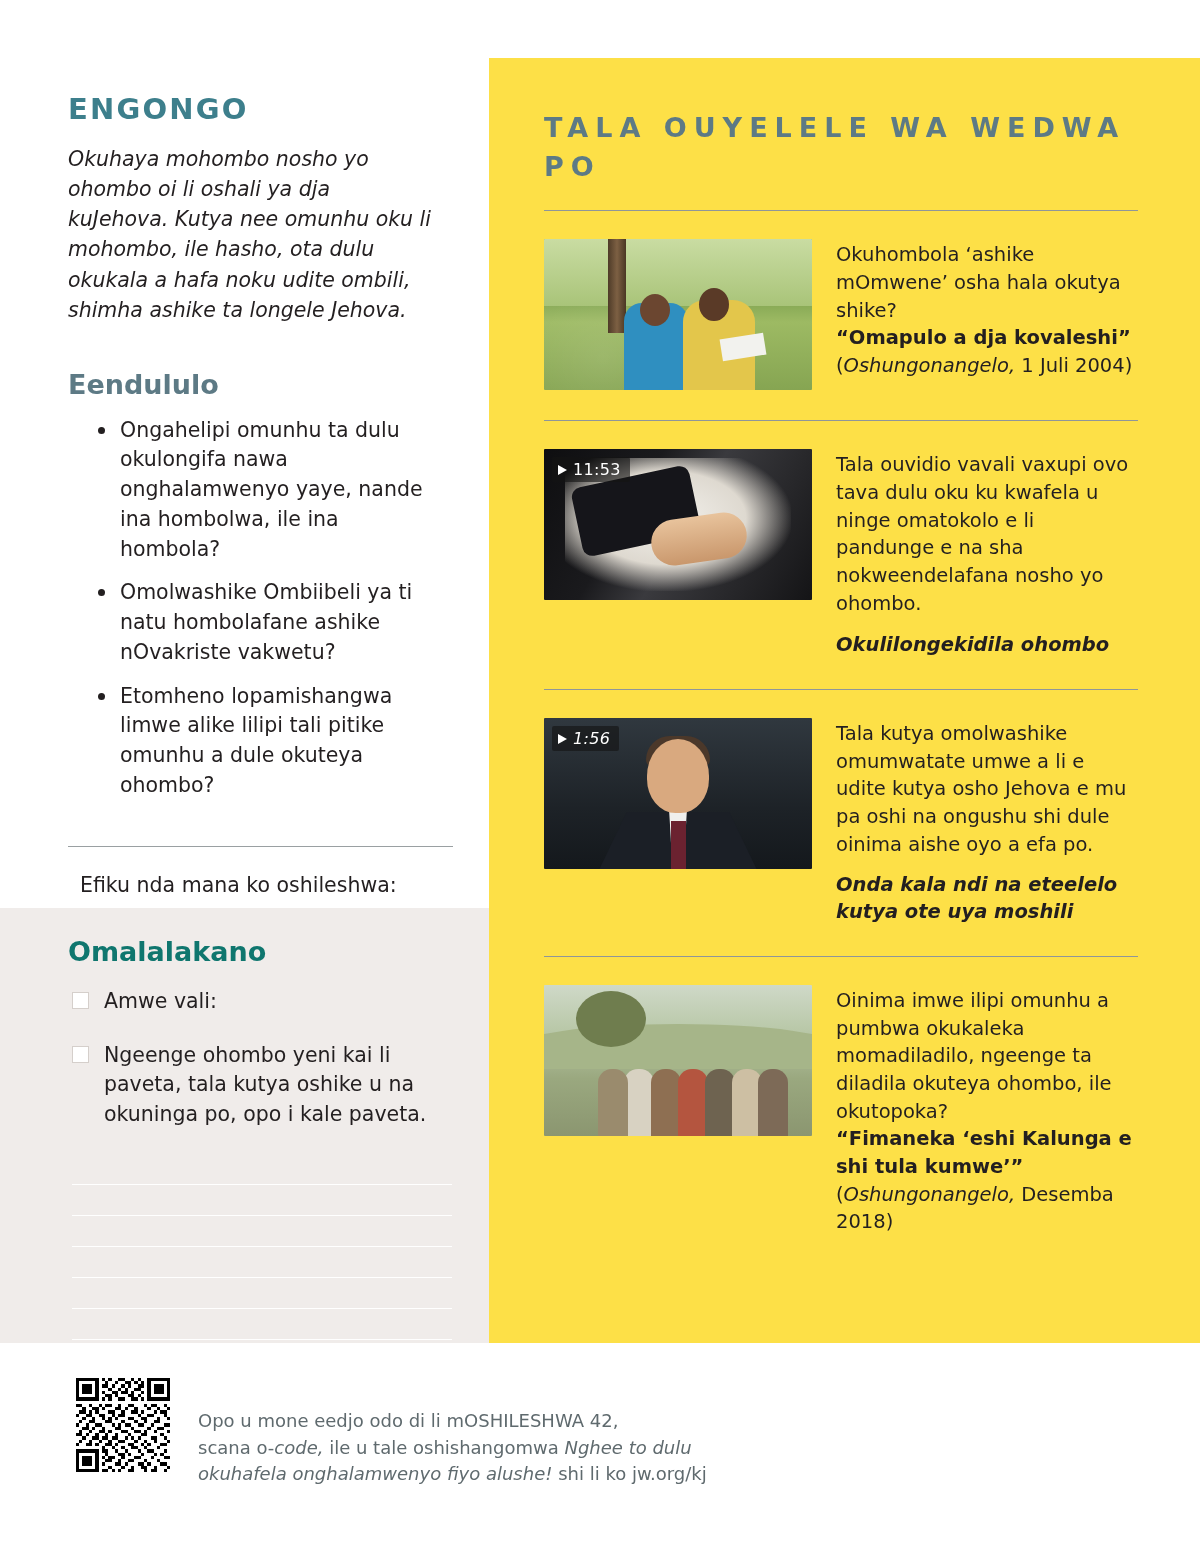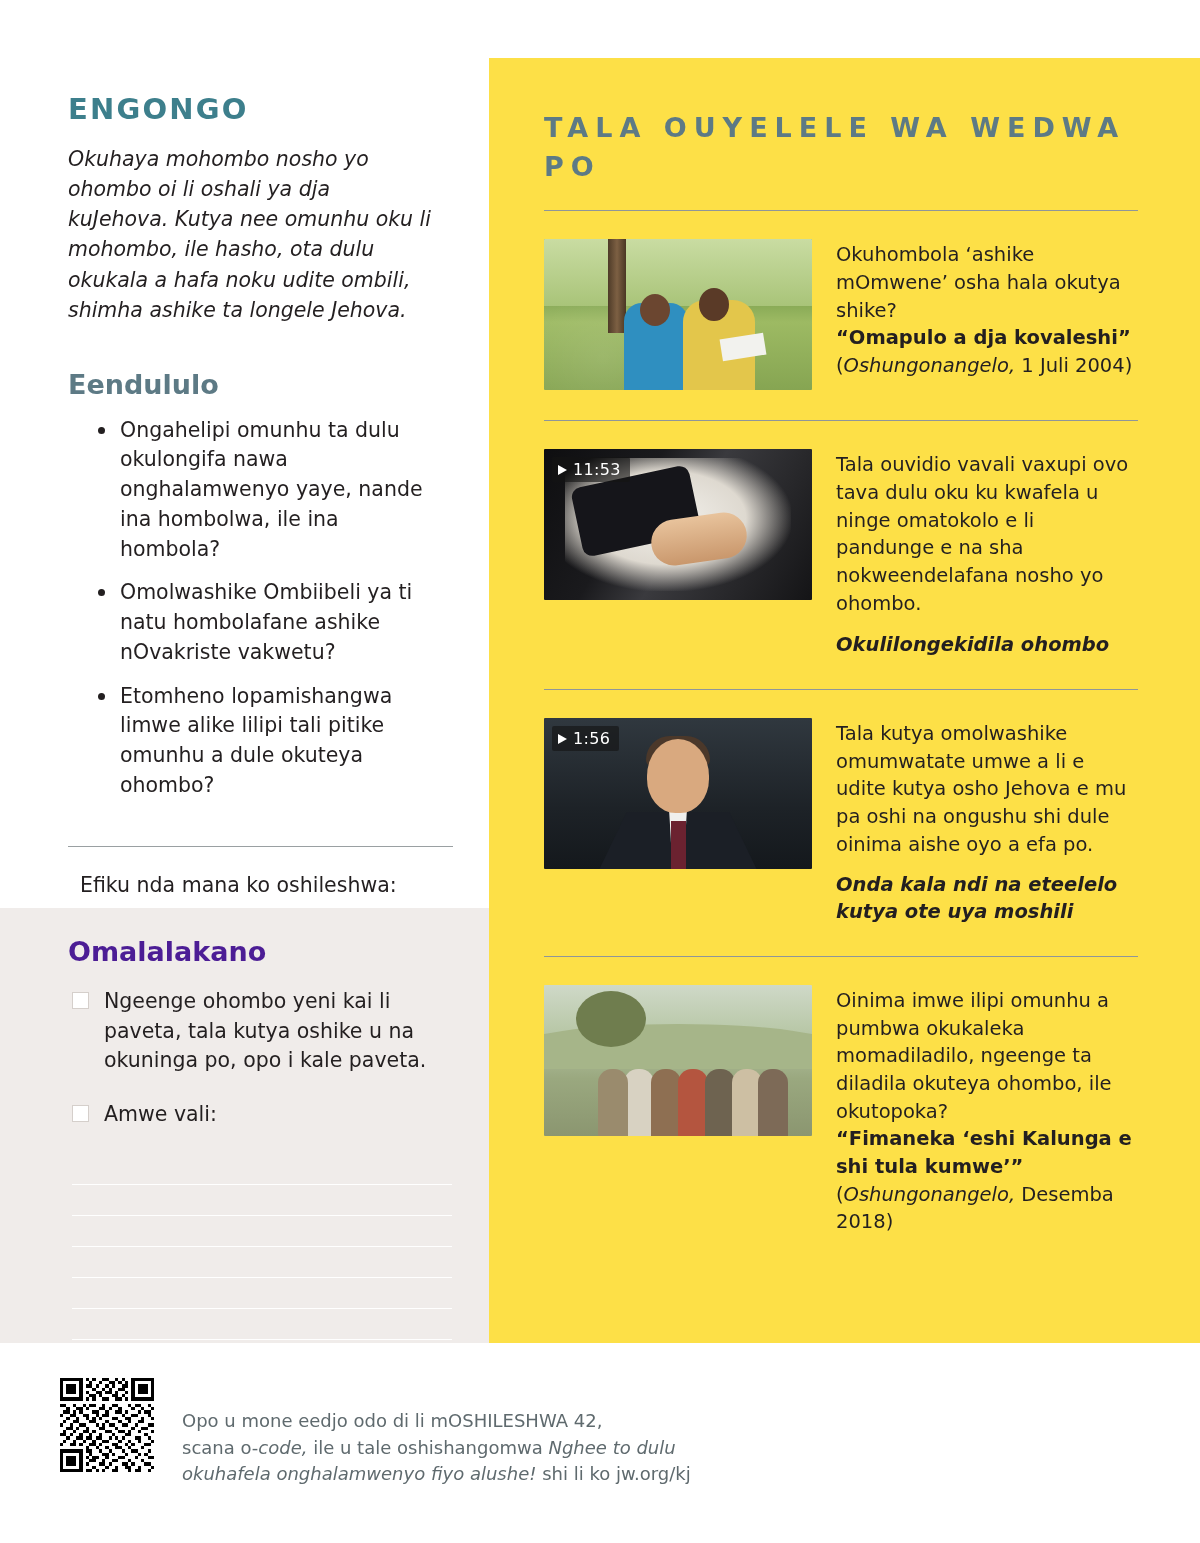--- a/index.html
+++ b/index.html
@@ -89,21 +89,21 @@
 
   .omalalakano-panel {
     position: absolute;
     left: 0; top: 908px;
     width: 489px;
     height: 435px;
     background: #f0ecea;
   }
   .omalalakano-inner { padding: 28px 55px 0 68px; }
   .omalalakano-head {
-    color: #4c1d95;
+    color: #0f766e;
     font-size: 27px;
     font-weight: bold;
     margin: 0 0 20px 0;
   }
   ul.checklist { margin: 0; padding: 0; list-style: none; }
   ul.checklist li {
     position: relative;
     padding-left: 36px;
     font-size: 20.5px;
     line-height: 1.45;
@@ -227,20 +227,21 @@
     border-radius: 24px;
     transform: rotate(-8deg);
   }
   .art-rings .sleeve {
     position:absolute; left:12%; top:18%; width:120px; height:70px;
     background: #15151a; border-radius: 10px; transform: rotate(-12deg);
   }
 
   .art-man {
     background: linear-gradient(to bottom,#30383f 0%, #1d2227 60%, #14181c 100%);
+    font-style: italic;
   }
   .art-man .head {
     position:absolute; left:50%; top:14%; width:62px; height:74px;
     margin-left:-31px; background:#d9a97f; border-radius:50% 50% 46% 46%;
   }
   .art-man .hair {
     position:absolute; left:50%; top:12%; width:64px; height:30px;
     margin-left:-32px; background:#4b382a; border-radius:32px 32px 8px 8px;
   }
   .art-man .suit {
@@ -270,21 +271,21 @@
     background:#6f7d4e; border-radius:50%;
   }
   .art-crowd .f {
     position:absolute; bottom:0; width:30px; height:44%;
     border-radius:14px 14px 0 0;
   }
 
   
   .footer {
     position: absolute;
-    left: 60px; top: 1378px;
+    left: 76px; top: 1378px;
     display: flex;
     gap: 28px;
     align-items: flex-start;
   }
   .qr { width: 94px; height: 94px; flex: none; }
   .footer-text {
     color: #5f6a6e;
     font-size: 18px;
     line-height: 1.48;
     padding-top: 30px;
@@ -312,25 +313,25 @@
       <p class="efiku">Efiku nda mana ko oshileshwa:</p>
     </div>
   </div>
 
   <div class="omalalakano-panel">
     <div class="omalalakano-inner">
       <h2 class="omalalakano-head">Omalalakano</h2>
       <ul class="checklist">
         <li>
           <span class="checkbox"></span>
-          <span>Ngeenge ohombo yeni kai li paveta, tala kutya oshike u na okuninga po, opo i kale paveta.</span>
+          <span>Amwe vali:</span>
         </li>
         <li>
           <span class="checkbox"></span>
-          <span>Amwe vali:</span>
+          <span>Ngeenge ohombo yeni kai li paveta, tala kutya oshike u na okuninga po, opo i kale paveta.</span>
         </li>
       </ul>
       <div class="write-lines">
         <div></div>
         <div></div>
         <div></div>
         <div></div>
         <div></div>
         <div></div>
       </div>

